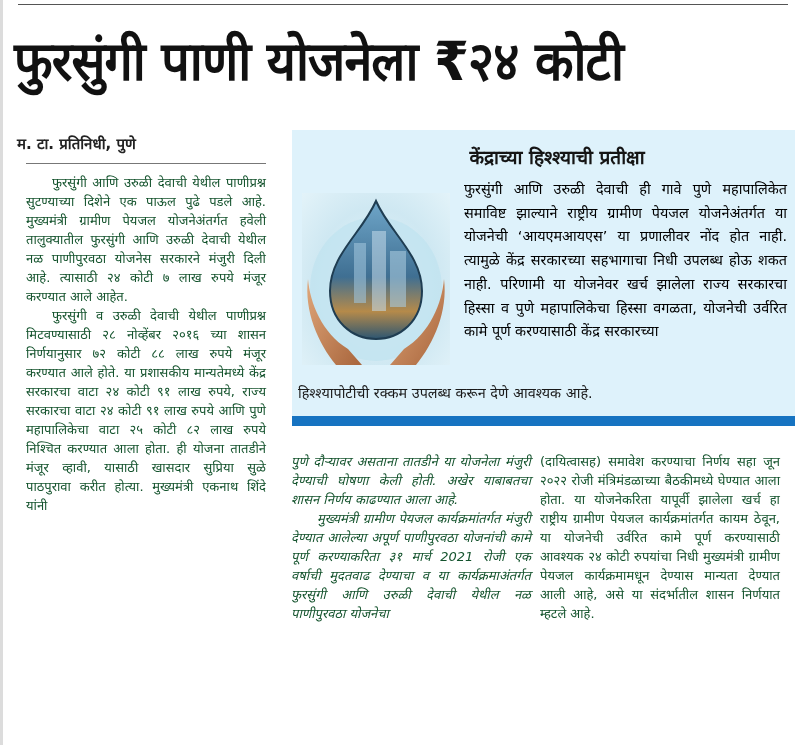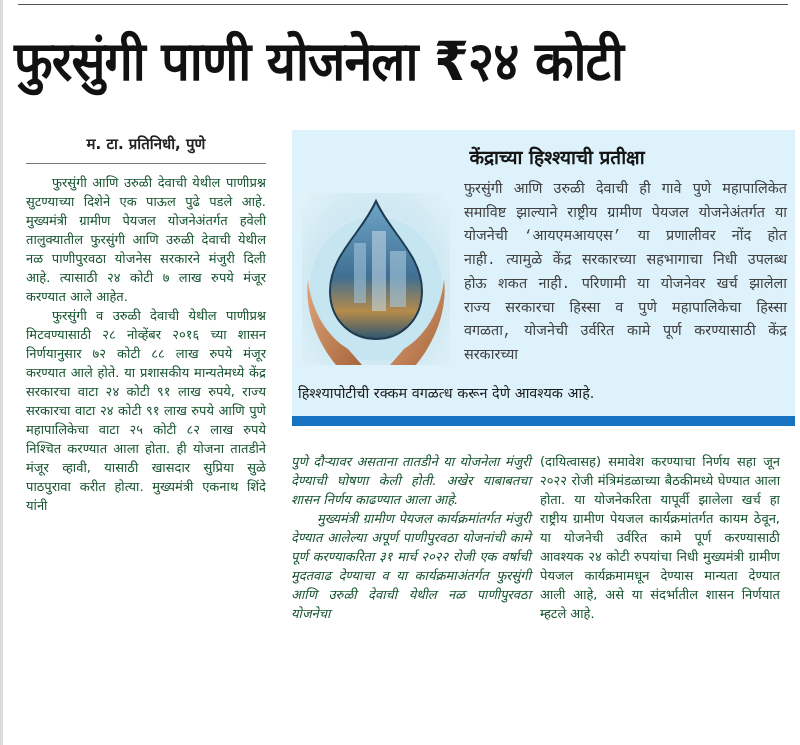--- a/index.html
+++ b/index.html
@@ -8,22 +8,22 @@
     .left-edge { position: absolute; left: 0; top: 0; width: 3px; height: 745px; background: #dcdcdc; }
     .top-rule { position: absolute; left: 18px; top: 4px; width: 770px; height: 1px; background: #555; }
     .headline {
       position: absolute; left: 14px; top: 22px; width: 786px; height: 80px;
       font-family: "DejaVu Sans", sans-serif; font-weight: bold;
       font-size: 54px; line-height: 80px; letter-spacing: -1px;
       white-space: nowrap; transform: scaleX(0.93); transform-origin: left center;
       color: #111;
     }
     .byline {
-      position: absolute; left: 26px; top: 133px; width: 240px;
-      font-size: 15px; font-weight: bold; color: #222; line-height: 22px; text-align: center;
+      position: absolute; left: 17px; top: 133px; width: 240px;
+      font-size: 15px; font-weight: bold; color: #222; line-height: 22px;
     }
     .byline-rule { position: absolute; left: 26px; top: 163px; width: 240px; height: 1px; background: #777; }
     .col {
       position: absolute; font-size: 13px; line-height: 19px;
       text-align: justify; color: #14532d;
     }
     .col p { text-indent: 2em; }
     .col p.noindent { text-indent: 0; }
     .col-1 { left: 26px; top: 173px; width: 240px; }
     .col-2 { left: 291px; top: 452px; width: 240px; font-style: italic; }
@@ -36,21 +36,21 @@
       position: absolute; left: 0; top: 12px; width: 503px; text-align: center;
       font-size: 19px; font-weight: bold; color: #151515; line-height: 30px; padding-left: 27px;
     }
     .sidebar-image {
       position: absolute; left: 10px; top: 63px; width: 148px; height: 172px;
       background: radial-gradient(ellipse at 50% 55%, #e9f6fb 0%, #cfe8f2 60%, #e3f3f9 100%);
       overflow: hidden;
     }
     .sidebar-body {
       position: absolute; left: 172px; top: 48px; width: 323px;
-      font-size: 14.4px; line-height: 23.7px; text-align: justify; color: #404040; font-family: Liberation Mono, monospace;
+      font-size: 14.4px; line-height: 23.7px; text-align: justify; color: #000000;
     }
     .sidebar-body-last {
       position: absolute; left: 6px; top: 252px; width: 490px;
       font-size: 14.4px; line-height: 23.7px; color: #1a1a1a;
     }
     .sidebar-bar { position: absolute; left: 0; top: 286px; width: 503px; height: 10px; background: #1673c1; }
   </style>
 </head>
 <body>
 
@@ -86,24 +86,24 @@
       <ellipse cx="74" cy="96" rx="66" ry="72" fill="#bfe3ef" opacity="0.7"></ellipse>
       <path d="M74 8 C 60 40, 28 62, 28 98 C 28 128, 50 146, 74 146 C 98 146, 120 128, 120 98 C 120 62, 88 40, 74 8 Z" fill="url(#dropg)" stroke="#1f3d52" stroke-width="2"></path>
       <rect x="52" y="50" width="12" height="60" fill="#9ec3db" opacity="0.6"></rect>
       <rect x="70" y="38" width="14" height="80" fill="#c7dceb" opacity="0.55"></rect>
       <rect x="88" y="58" width="16" height="56" fill="#a9c9de" opacity="0.6"></rect>
       <path d="M6 86 C 8 110, 20 140, 46 156 L 60 172 L 34 172 C 16 150, 2 118, 6 86 Z" fill="url(#handg)"></path>
       <path d="M142 86 C 140 110, 128 140, 102 156 L 88 172 L 114 172 C 132 150, 146 118, 142 86 Z" fill="url(#handg)"></path>
     </svg>
   </div>
   <div class="sidebar-body">फुरसुंगी आणि उरुळी देवाची ही गावे पुणे महापालिकेत समाविष्ट झाल्याने राष्ट्रीय ग्रामीण पेयजल योजनेअंतर्गत या योजनेची ‘आयएमआयएस’ या प्रणालीवर नोंद होत नाही. त्यामुळे केंद्र सरकारच्या सहभागाचा निधी उपलब्ध होऊ शकत नाही. परिणामी या योजनेवर खर्च झालेला राज्य सरकारचा हिस्सा व पुणे महापालिकेचा हिस्सा वगळता, योजनेची उर्वरित कामे पूर्ण करण्यासाठी केंद्र सरकारच्या</div>
-  <div class="sidebar-body-last">हिश्श्यापोटीची रक्कम वगळत्ध करून देणे आवश्यक आहे.</div>
+  <div class="sidebar-body-last">हिश्श्यापोटीची रक्कम उपलब्ध करून देणे आवश्यक आहे.</div>
   <div class="sidebar-bar"></div>
 </div>
 
 <div class="col col-2">
   <p class="noindent">पुणे दौऱ्यावर असताना तातडीने या योजनेला मंजुरी देण्याची घोषणा केली होती. अखेर याबाबतचा शासन निर्णय काढण्यात आला आहे.</p>
-  <p>मुख्यमंत्री ग्रामीण पेयजल कार्यक्रमांतर्गत मंजुरी देण्यात आलेल्या अपूर्ण पाणीपुरवठा योजनांची कामे पूर्ण करण्याकरिता ३१ मार्च २०२२ रोजी एक वर्षाची मुदतवाढ देण्याचा व या कार्यक्रमाअंतर्गत फुरसुंगी आणि उरुळी देवाची येथील नळ पाणीपुरवठा योजनेचा</p>
+  <p>मुख्यमंत्री ग्रामीण पेयजल कार्यक्रमांतर्गत मंजुरी देण्यात आलेल्या अपूर्ण पाणीपुरवठा योजनांची कामे पूर्ण करण्याकरिता ३१ मार्च 2021 रोजी एक वर्षाची मुदतवाढ देण्याचा व या कार्यक्रमाअंतर्गत फुरसुंगी आणि उरुळी देवाची येथील नळ पाणीपुरवठा योजनेचा</p>
 </div>
 
 <div class="col col-3">
   <p class="noindent">(दायित्वासह) समावेश करण्याचा निर्णय सहा जून २०२२ रोजी मंत्रिमंडळाच्या बैठकीमध्ये घेण्यात आला होता. या योजनेकरिता यापूर्वी झालेला खर्च हा राष्ट्रीय ग्रामीण पेयजल कार्यक्रमांतर्गत कायम ठेवून, या योजनेची उर्वरित कामे पूर्ण करण्यासाठी आवश्यक २४ कोटी रुपयांचा निधी मुख्यमंत्री ग्रामीण पेयजल कार्यक्रमामधून देण्यास मान्यता देण्यात आली आहे, असे या संदर्भातील शासन निर्णयात म्हटले आहे.</p>
 </div>
 
 </body></html>

